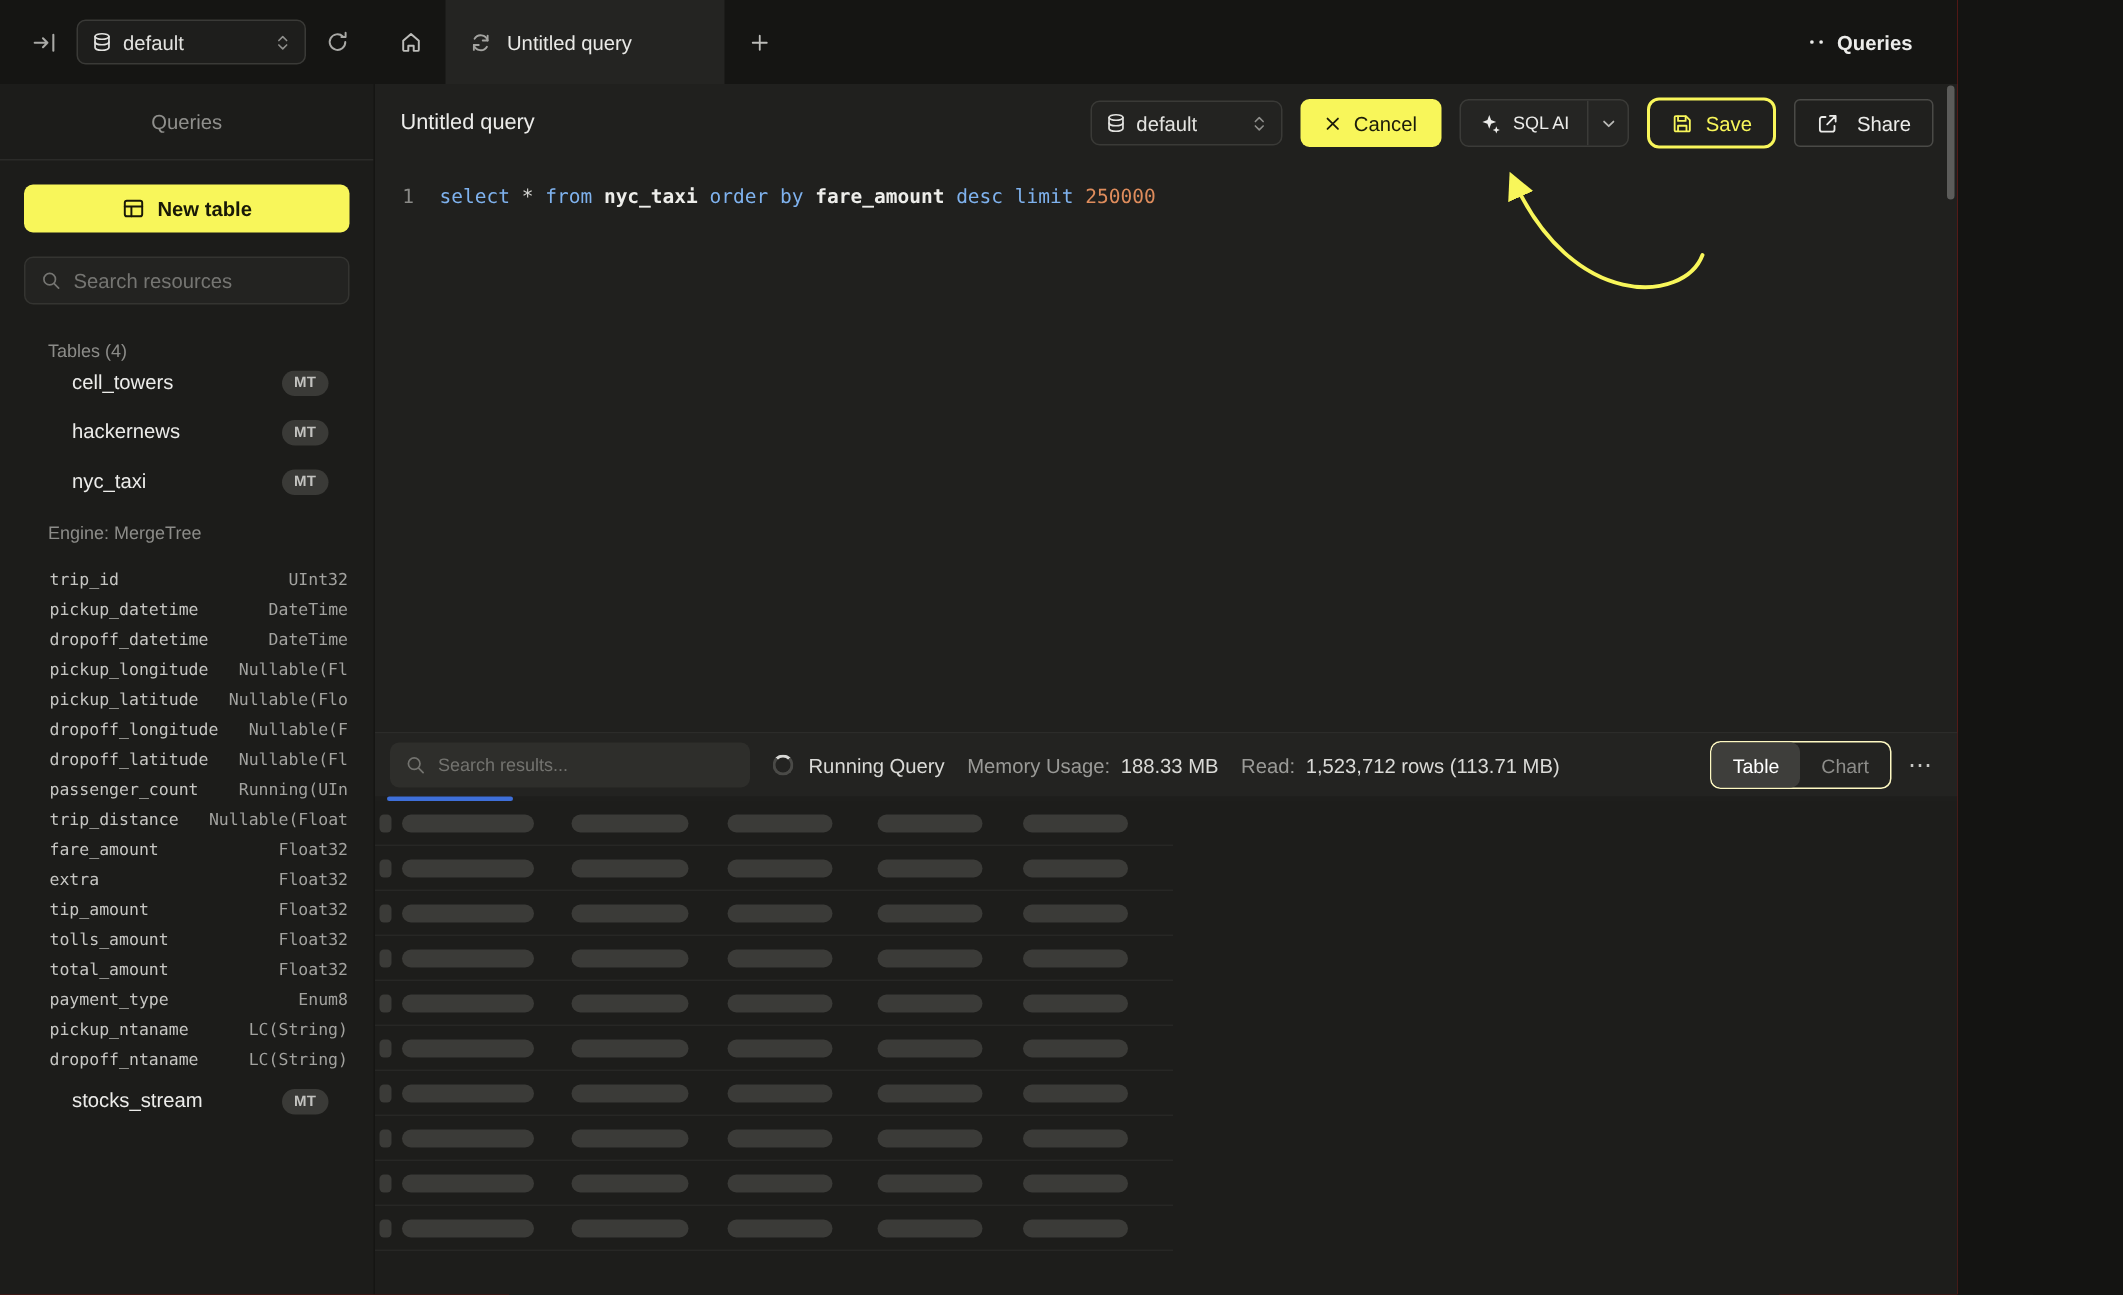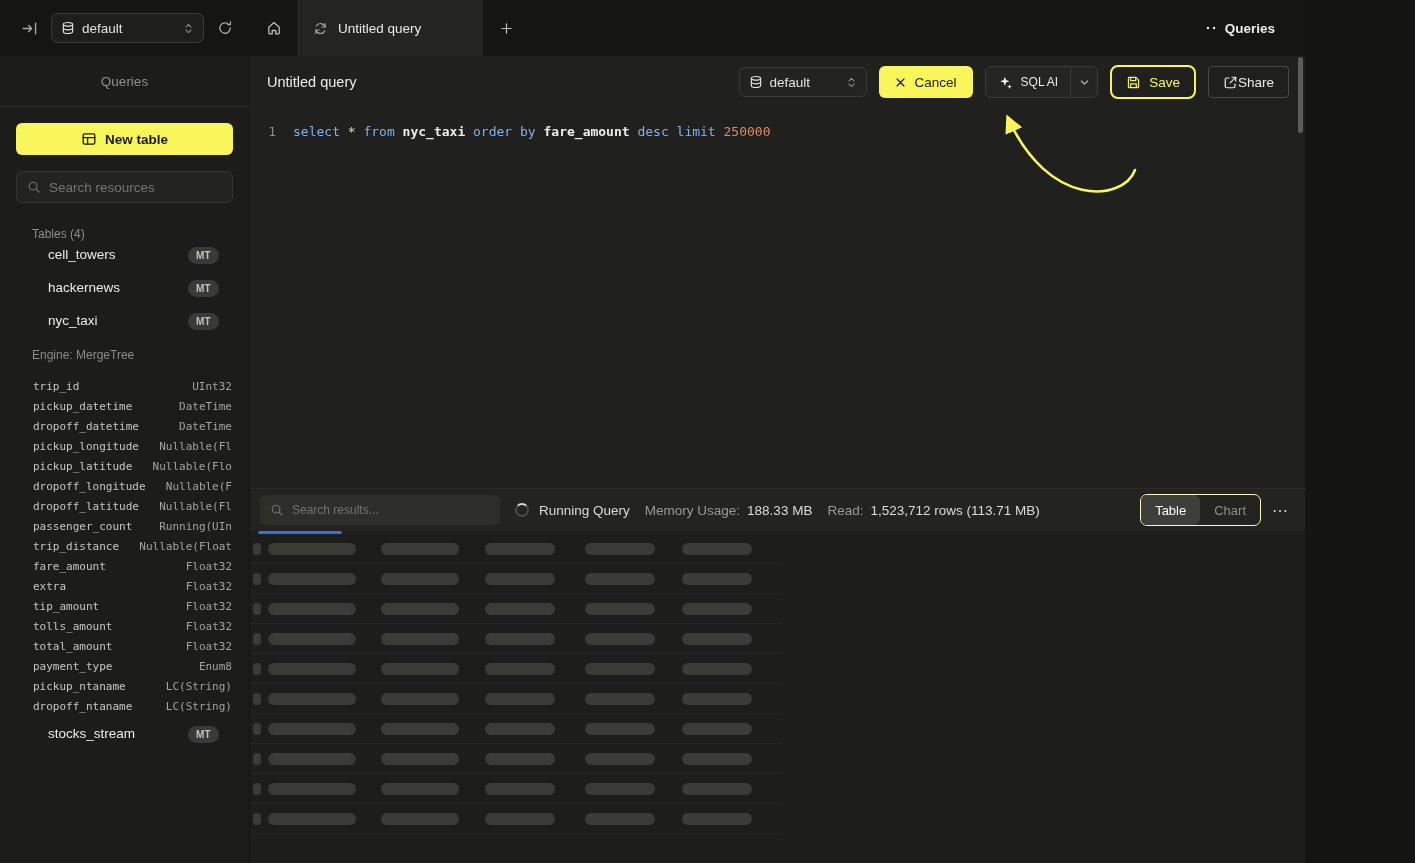--- a/index.html
+++ b/index.html
@@ -51,21 +51,21 @@
   .query-header{height:52px;display:flex;align-items:center;padding:0 16px 0 17px;flex:0 0 auto;}
   .qh-title{font-size:14.5px;color:#ECECEA;}
   .qh-right{margin-left:auto;display:flex;align-items:center;gap:12px;}
   .qh-db{width:128px;background:#232321;}
   .btn-cancel{height:32px;display:flex;align-items:center;gap:9px;background:var(--accent,#F8F65A);color:#1B1B0A;font-size:13.5px;font-weight:500;border:none;border-radius:6px;padding:0 16px;cursor:pointer;font-family:inherit;}
   .btn-sqlai{height:32px;display:flex;align-items:stretch;background:#252523;border:1px solid #3B3B38;border-radius:6px;overflow:hidden;cursor:pointer;}
   .sqlai-main{display:flex;align-items:center;gap:8px;padding:0 12px;color:#ECECEA;font-size:12px;}
   .sqlai-divider{width:1px;background:#3B3B38;}
   .sqlai-caret{width:26px;display:flex;align-items:center;justify-content:center;color:#B9B9B6;cursor:pointer;}
   .btn-save{height:34px;display:flex;align-items:center;gap:8px;background:none;border:2px solid var(--accent,#F8F65A);border-radius:8px;color:var(--accent,#F8F65A);font-size:13.5px;font-weight:500;padding:0 14px;cursor:pointer;font-family:inherit;}
-  .btn-share{height:32px;display:flex;align-items:center;gap:0;background:none;border:1px solid #4A4A47;border-radius:4px;color:#ECECEA;font-size:13.5px;padding:0 14px;cursor:pointer;font-family:inherit;}
+  .btn-share{height:32px;display:flex;align-items:center;gap:12px;background:none;border:1px solid #4A4A47;border-radius:4px;color:#ECECEA;font-size:13.5px;padding:0 14px;cursor:pointer;font-family:inherit;}
 
   
   .editor{flex:1;display:flex;padding-top:14px;font-family:"DejaVu Sans Mono",monospace;font-size:13px;line-height:20px;min-height:0;cursor:text;}
   .gutter{width:26px;text-align:right;color:#8A8A87;flex:0 0 auto;}
   .code-line{padding-left:17px;white-space:pre;}
   .tok-kw{color:var(--sql-keyword,#7FB2EE);}
   .tok-id{color:#EDEDEA;font-weight:700;}
   .tok-num{color:var(--sql-number,#DE8C5C);}
   .tok-pl{color:#D5D5D2;}
 

